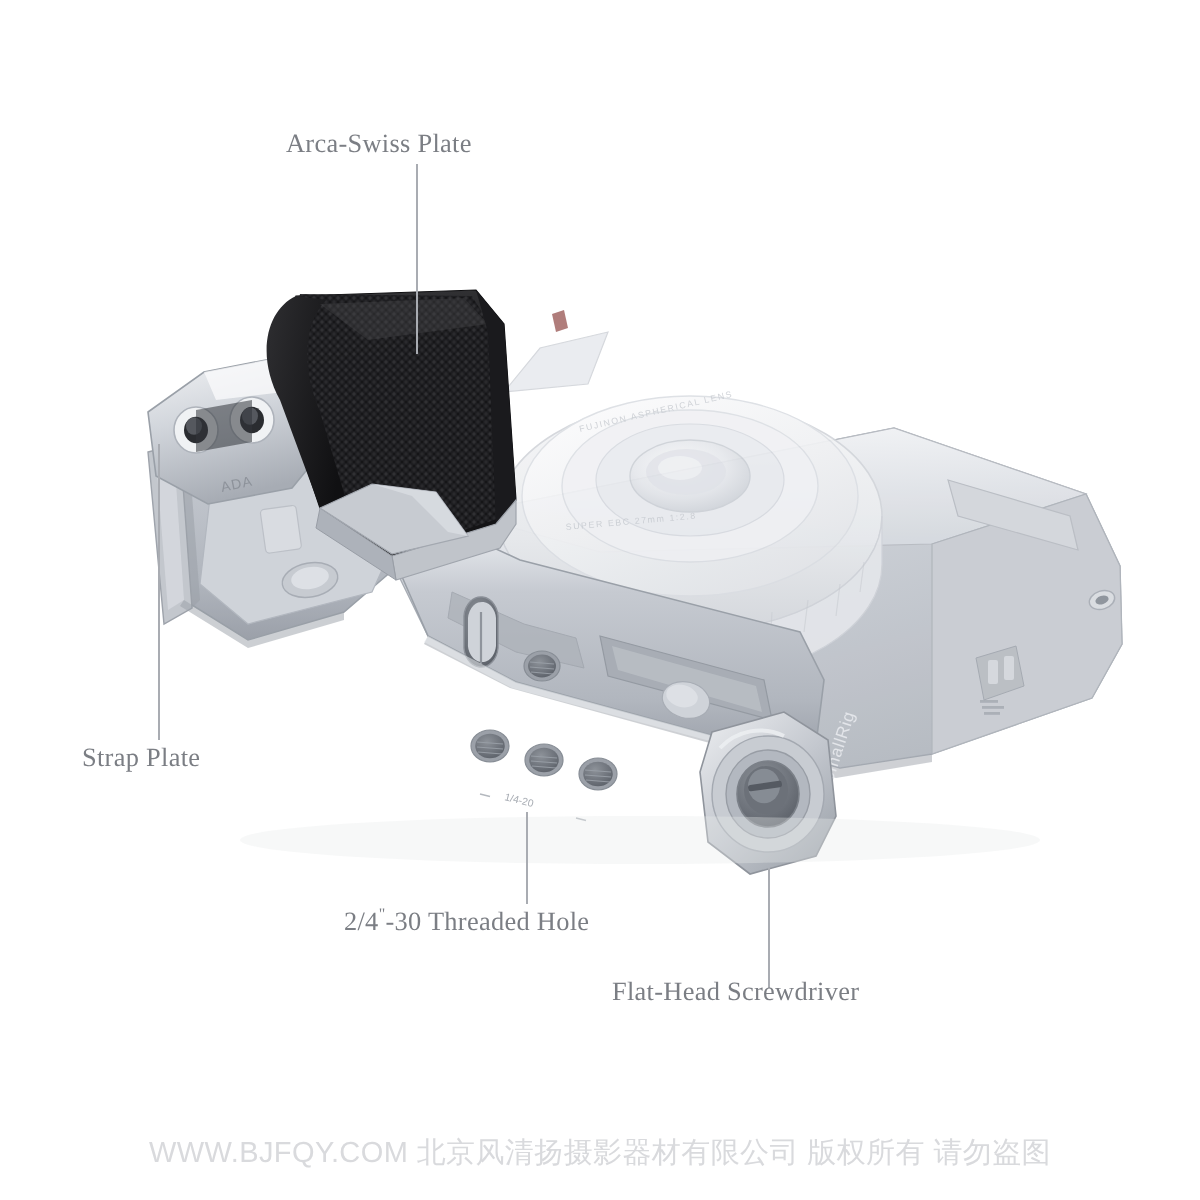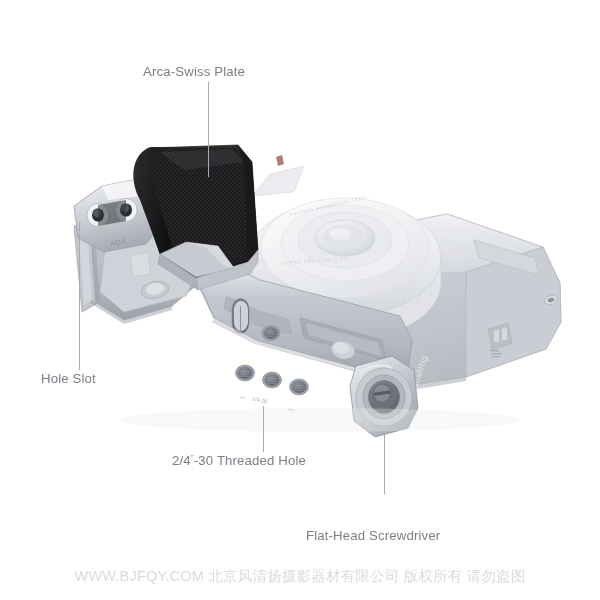--- a/index.html
+++ b/index.html
@@ -35,31 +35,32 @@
   }
 
   
   .callout {
     position: absolute;
     color: #7b7e84;
     font-size: 13.2px;
     letter-spacing: 0.15px;
     white-space: nowrap;
     line-height: 1.2;
+    font-family: Liberation Serif, serif;
   }
   .callout sup {
     font-size: 8px;
     vertical-align: super;
     line-height: 0;
   }
 
   #callout-arca      { left: 143px; top: 64px; }
   #callout-strap     { left: 41px;  top: 371px; }
   #callout-thread    { left: 172px; top: 453px; }
-  #callout-screwdriver { left: 306px; top: 528px; }
+  #callout-screwdriver { left: 306px; top: 488px; }
 
   
   .leader {
     position: absolute;
     background: #a9acb2;
   }
   .leader.v { width: 1px; }
 
   #leader-arca      { left: 208px; top: 82px;  height: 95px; }
   #leader-strap     { left: 79px;  top: 222px; height: 148px; }
@@ -421,21 +422,21 @@
     <ellipse cx="320" cy="420" rx="200" ry="12" fill="#e9eaec" opacity="0.35"></ellipse>
   </svg>
 
   <div class="leader v" id="leader-arca"></div>
   <div class="leader v" id="leader-strap"></div>
   <div class="leader v" id="leader-thread"></div>
   <div class="leader v" id="leader-screwdriver"></div>
 
   <div class="callout" id="callout-arca">Arca-Swiss Plate</div>
 
-  <div class="callout" id="callout-strap">Hole Slot</div>
+  <div class="callout" id="callout-strap">Strap Plate</div>
 
   <div class="callout" id="callout-thread"><span>2/4</span><sup>"</sup><span>-30 Threaded Hole</span></div>
 
   <div class="callout" id="callout-screwdriver">Flat-Head Screwdriver</div>
 
   <div id="watermark">WWW.BJFQY.COM 北京风清扬摄影器材有限公司 版权所有 请勿盗图</div>
 
 </div>
 
 </body></html>

